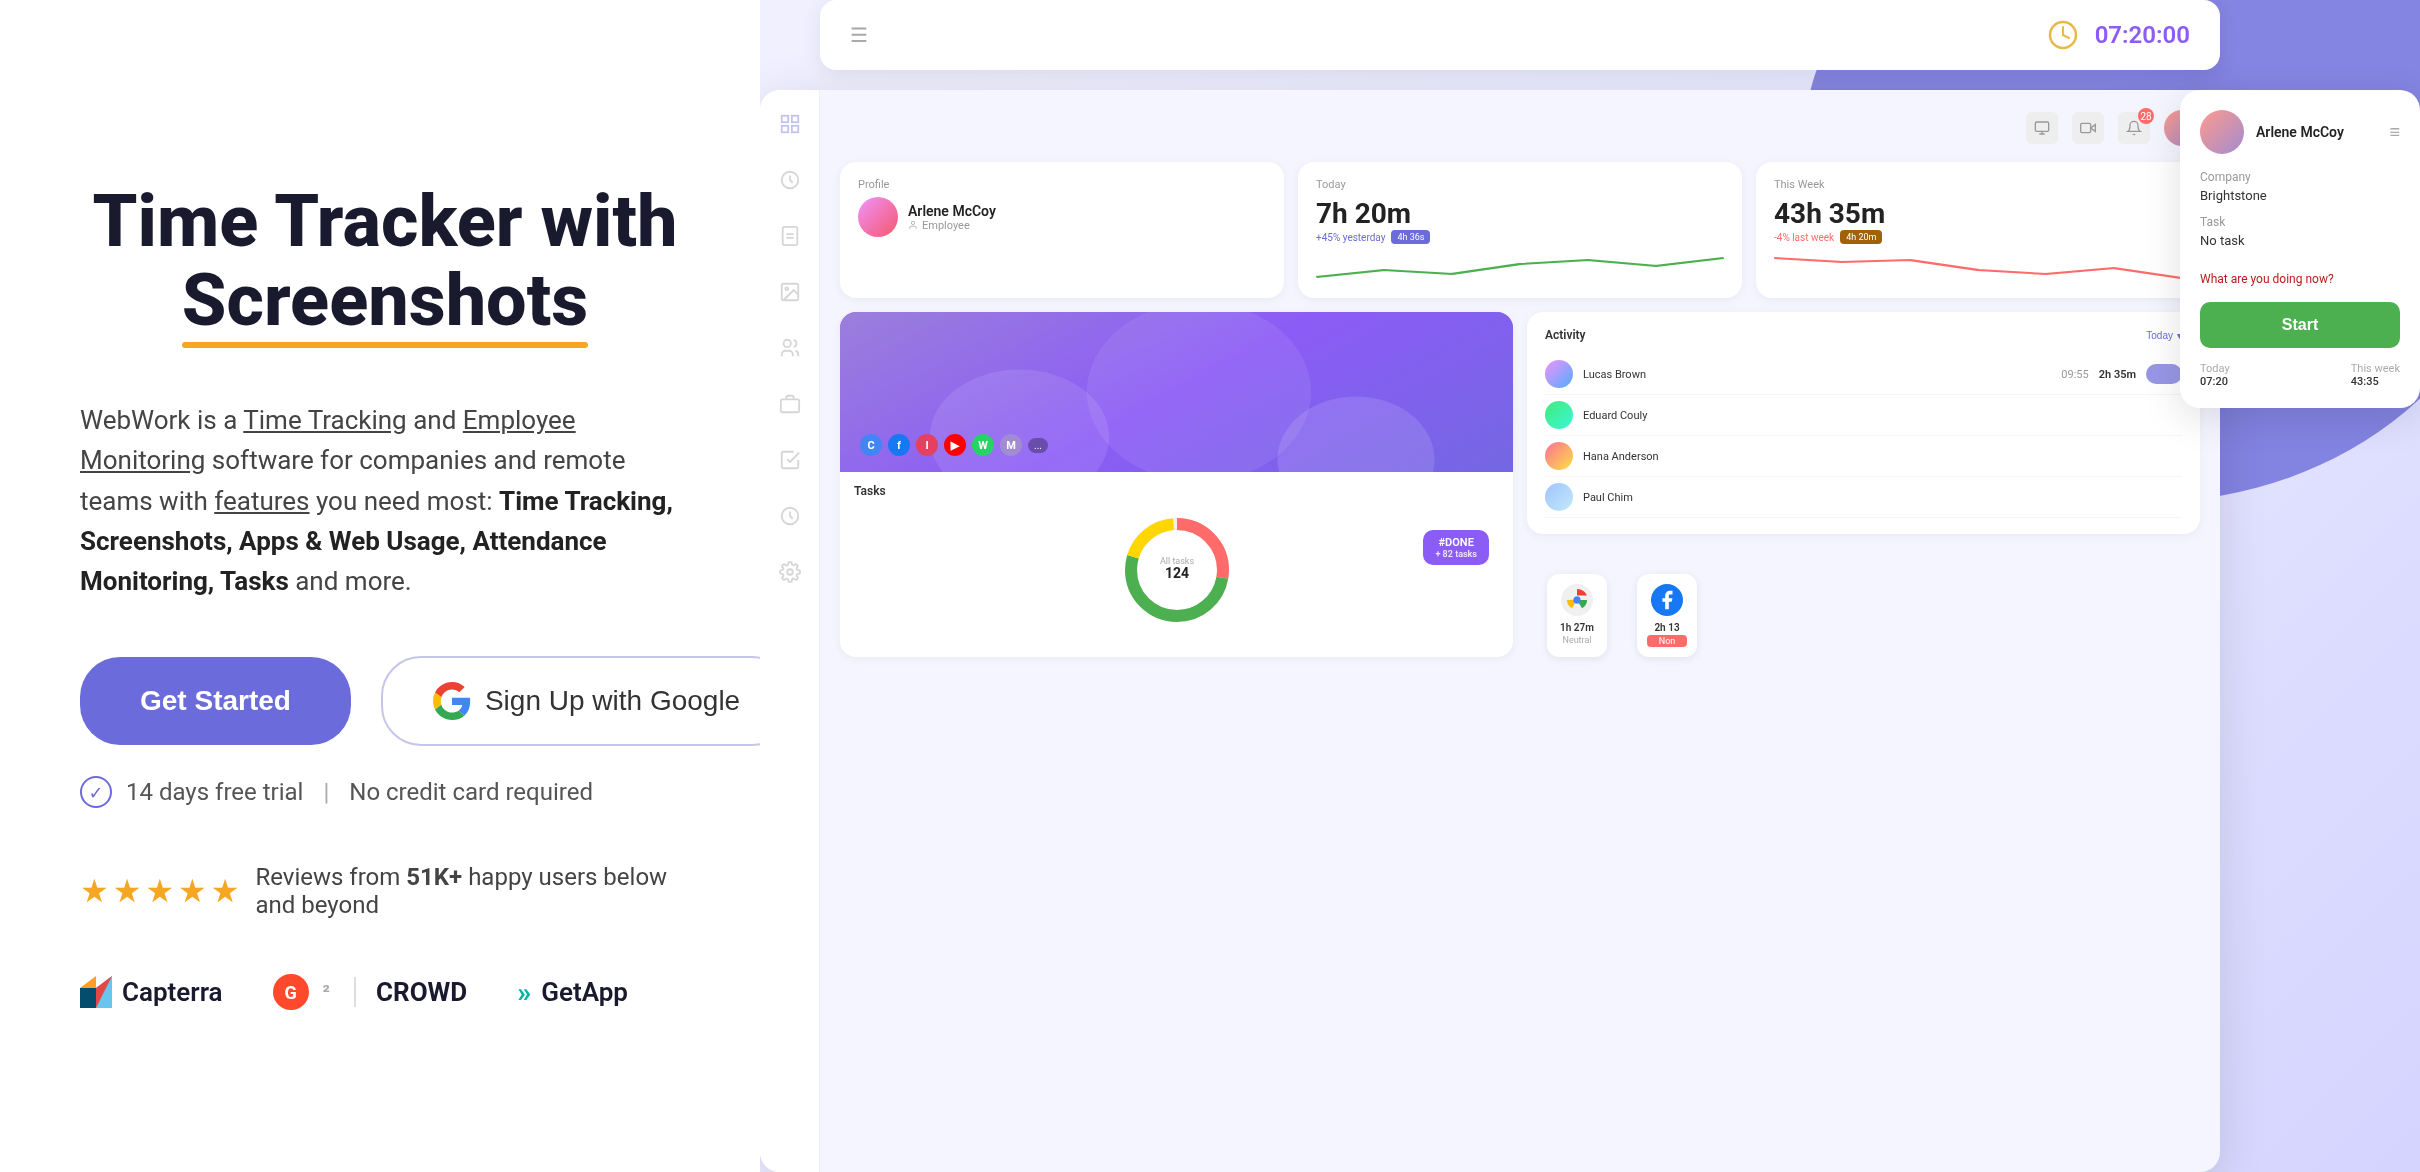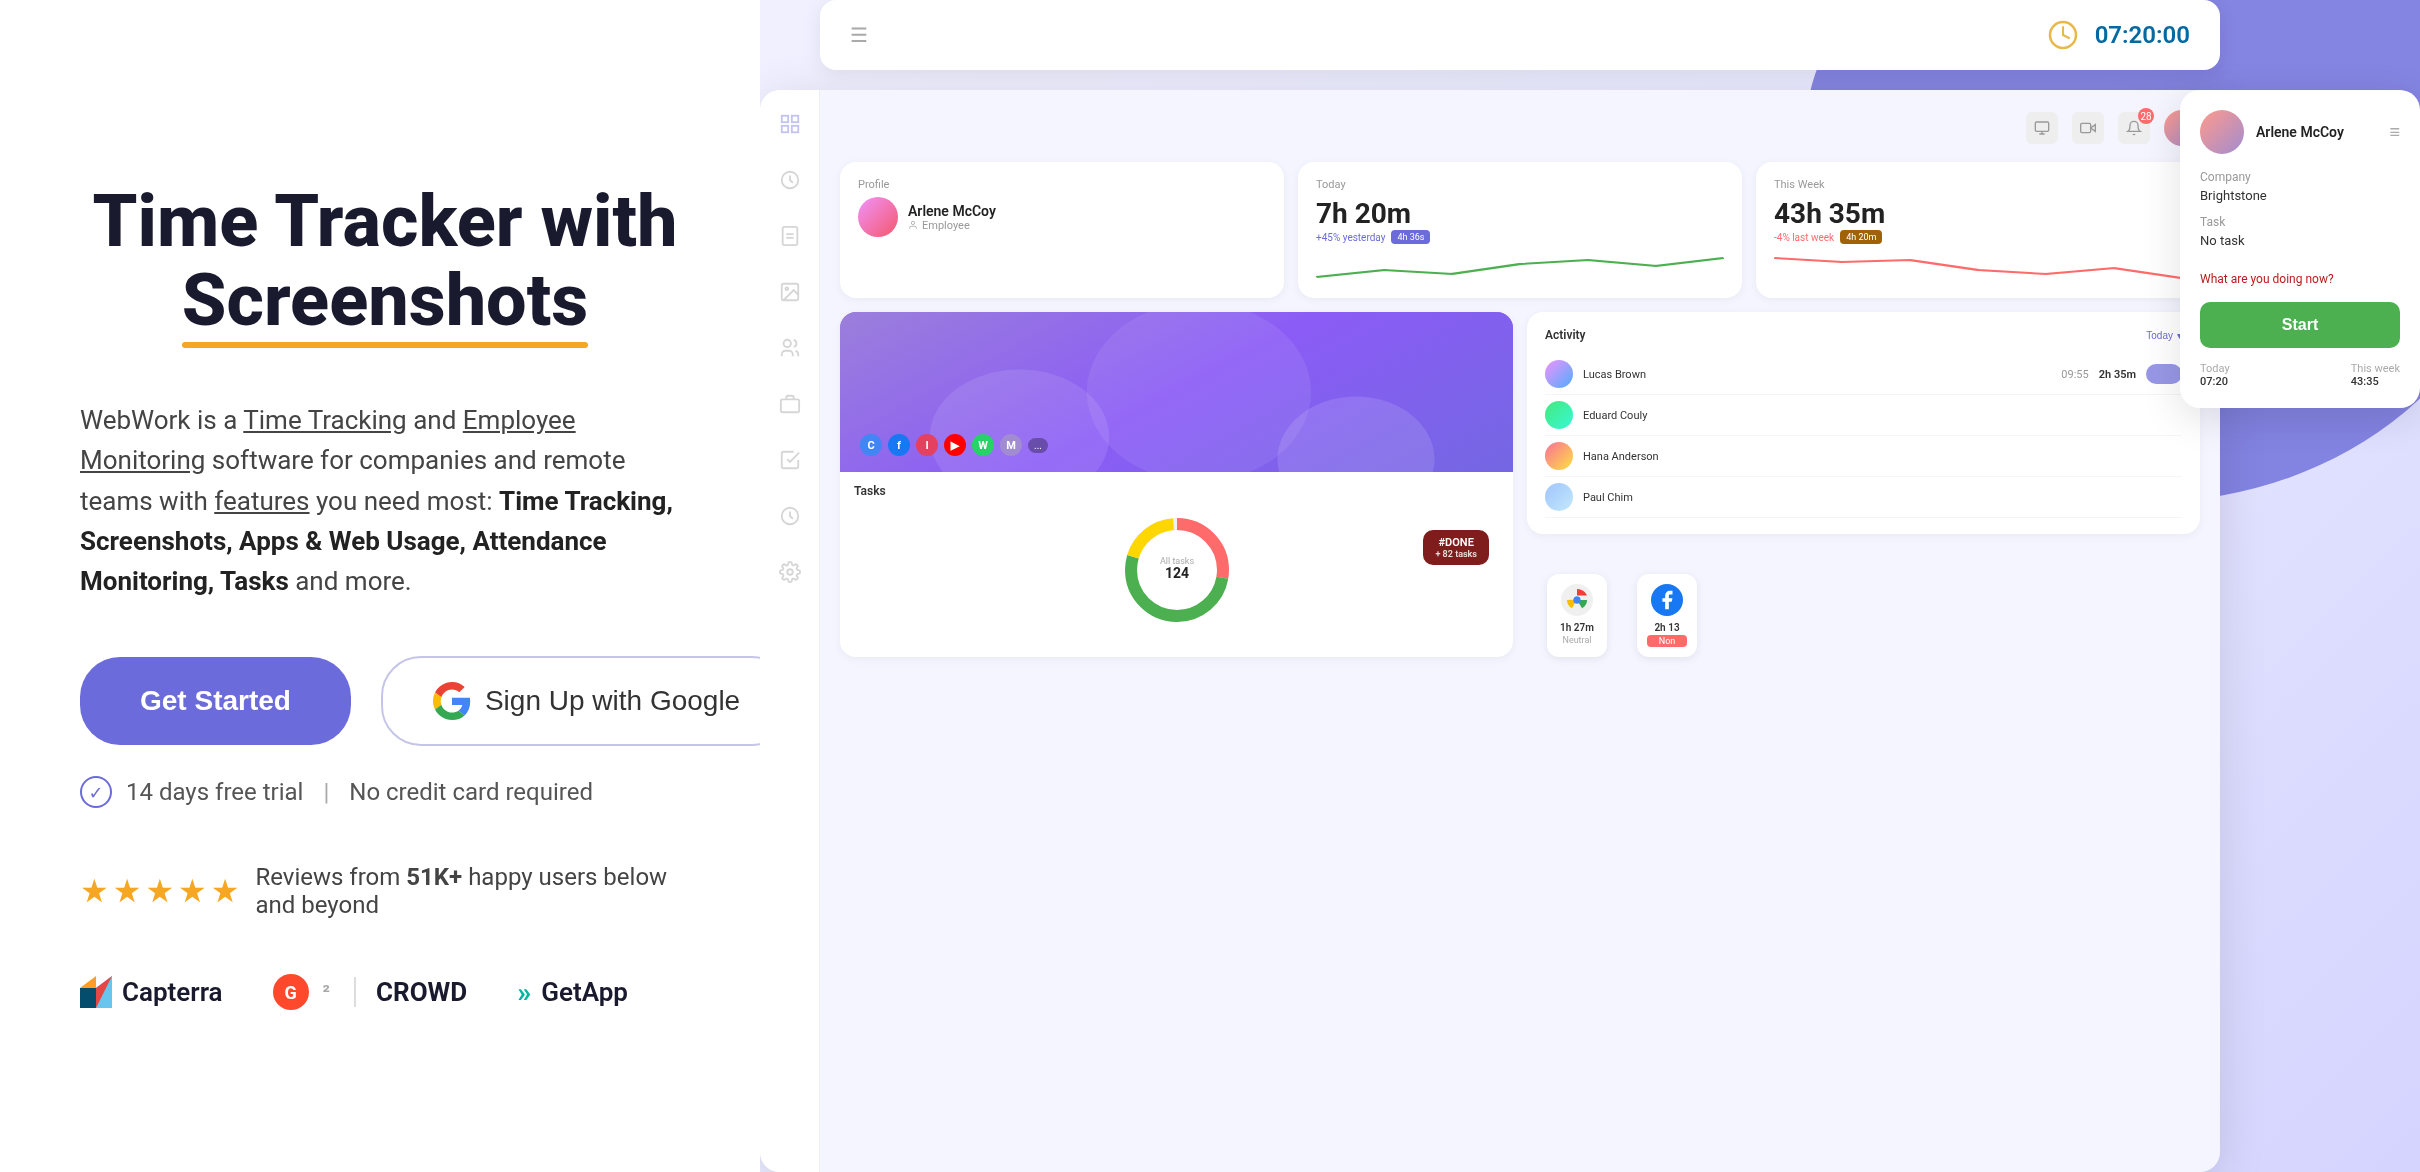--- a/index.html
+++ b/index.html
@@ -195,21 +195,21 @@
       display: flex;
       align-items: center;
       padding: 0 30px;
       gap: 16px;
       box-shadow: 0 4px 20px rgba(0,0,0,0.08);
       z-index: 10;
     }
     .timer-text {
       font-size: 24px;
       font-weight: 600;
-      color: #0369a1;
+      color: #8b5cf6;
     }
 
     
     .dashboard-window {
       position: absolute;
       top: 90px;
       left: 0;
       right: 200px;
       bottom: 0;
       background: #f5f5ff;
@@ -390,21 +390,21 @@
       position: relative;
     }
     .donut-svg {
       width: 120px;
       height: 120px;
     }
     .done-badge {
       position: absolute;
       right: 10px;
       top: 20px;
-      background: #7f1d1d;
+      background: #8b5cf6;
       color: #fff;
       border-radius: 10px;
       padding: 6px 12px;
       font-size: 11px;
       font-weight: 600;
       text-align: center;
     }
     .done-sub {
       font-size: 9px;
       opacity: 0.85;

